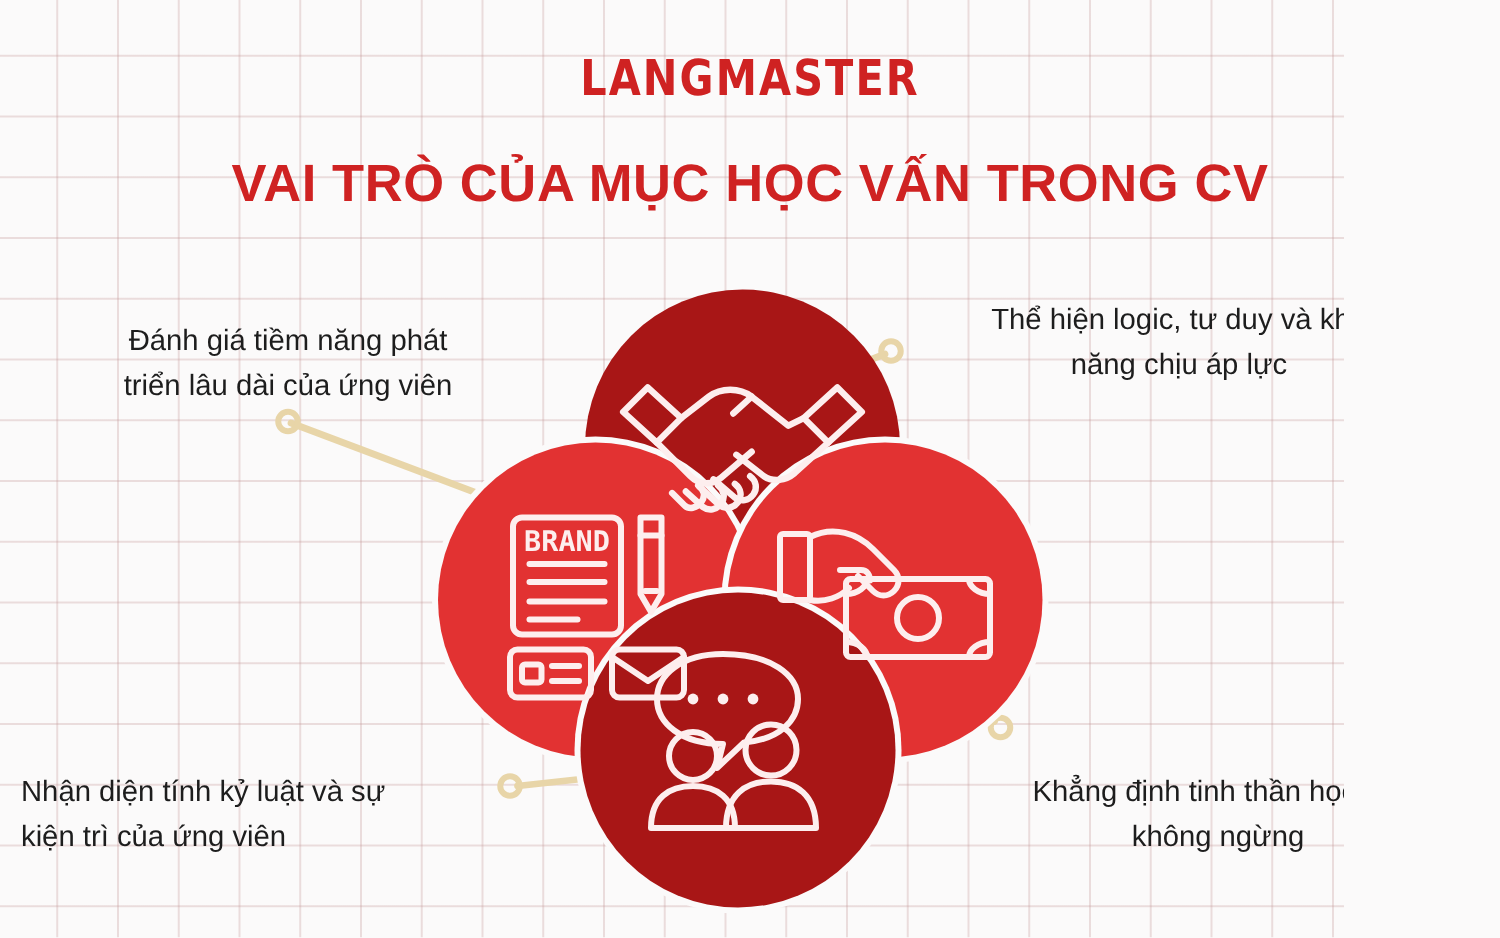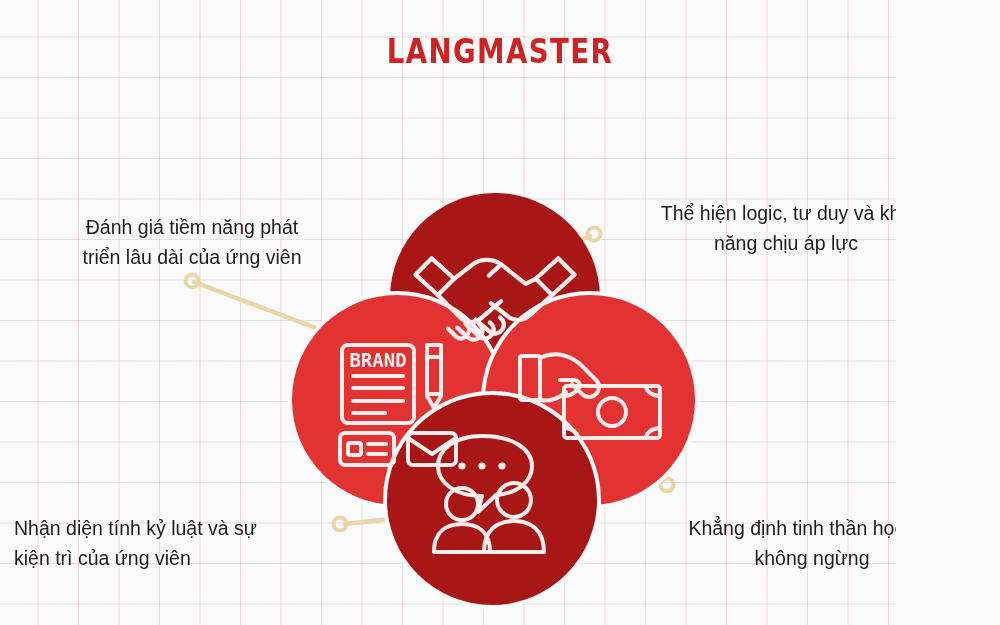--- a/index.html
+++ b/index.html
@@ -82,20 +82,21 @@
     height: 625px;
   }
 </style>
 </head>
 <body>
 
 <div id="page">
 
   <div class="brand-logo">LANGMASTER</div>
 
+  <div class="page-title">VAI TRÒ CỦA MỤC HỌC VẤN TRONG CV</div>
 
   <svg id="art" viewBox="0 0 1000 625">
 
     <g>
 
       <g>
         <line x1="194" y1="282" x2="332" y2="334" stroke="#e8d5a8" stroke-width="4.5" stroke-linecap="round"></line>
         <circle cx="192" cy="281" r="6.5" fill="none" stroke="#e8d5a8" stroke-width="4"></circle>
       </g>
 

